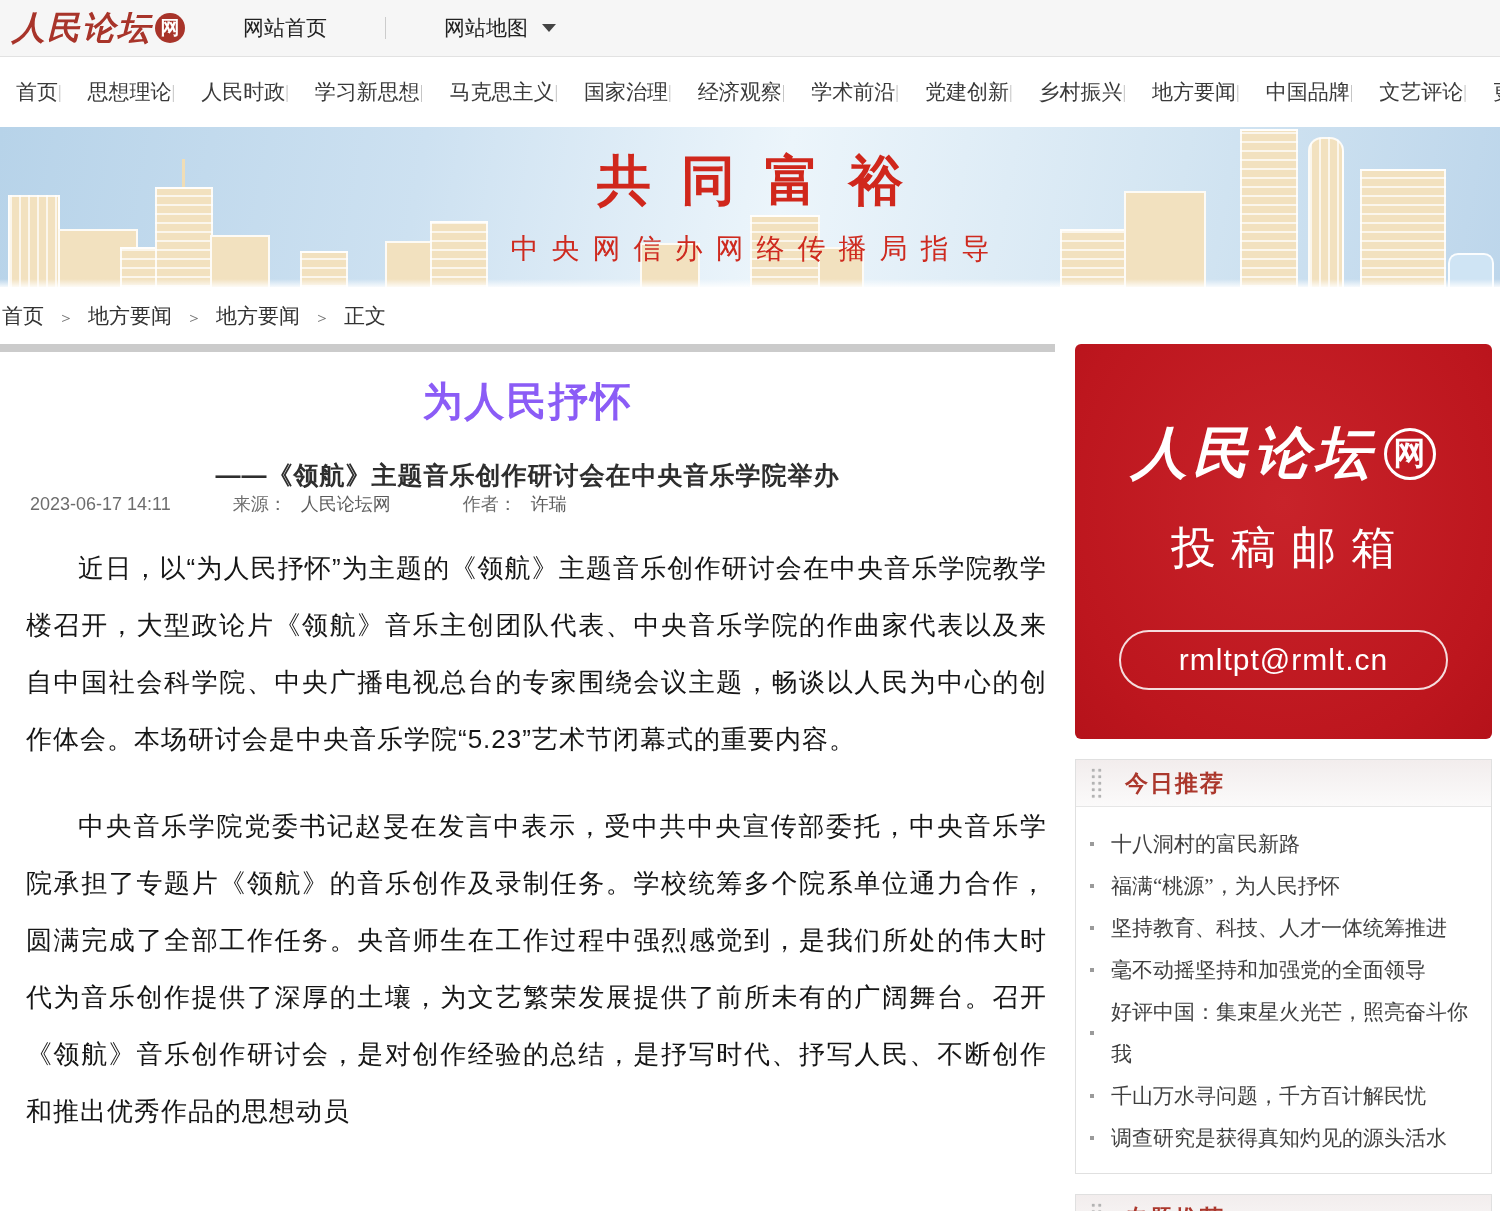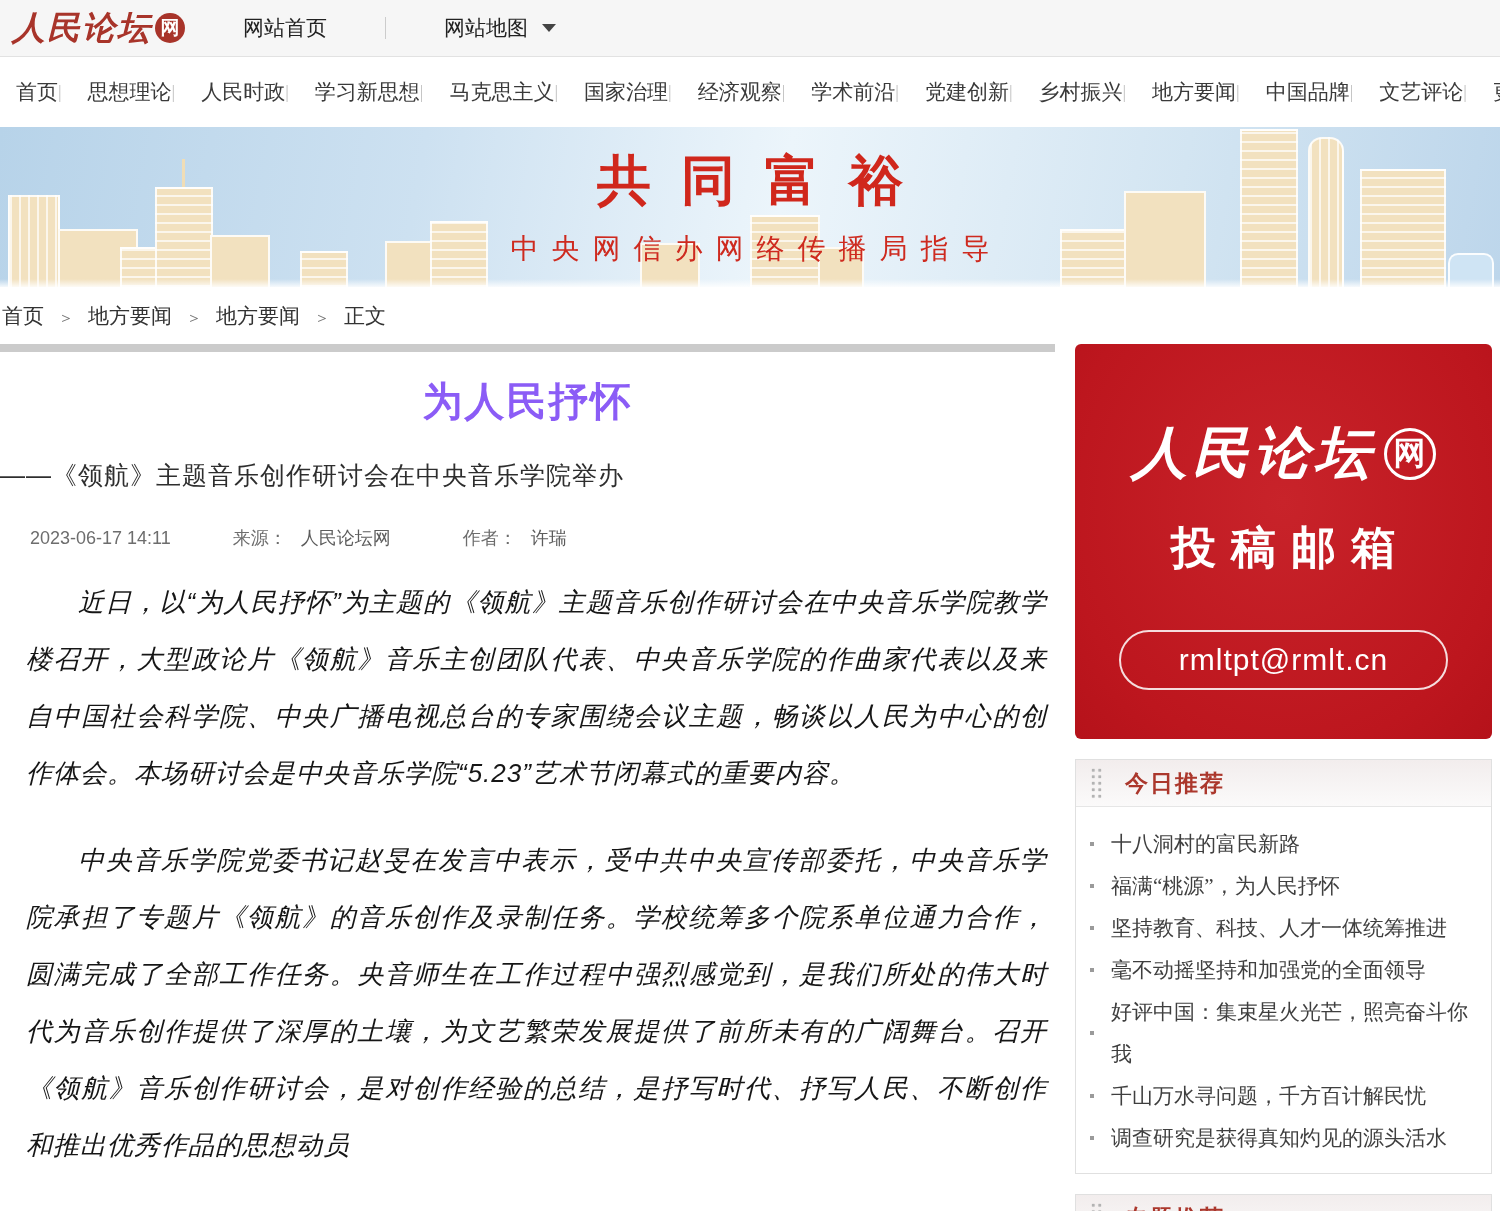--- a/index.html
+++ b/index.html
@@ -89,33 +89,33 @@
   
   .content-wrap { display:flex; padding-right:8px; }
   .main-col { width:1055px; flex:0 0 1055px; }
   .grey-bar { height:8px; background:#cbcbcb; }
 
   .article-title {
     text-align:center; font-size:40px; font-weight:bold; color:#8b5cf6;
     margin-top:22px; letter-spacing:2px;
   }
   .article-subtitle {
-    font-size:25px; font-weight:normal; color:#2e2e2e;
+    text-align:center; font-size:25px; font-weight:bold; color:#2e2e2e;
     margin-top:30px; letter-spacing:1px;
   }
   .article-meta {
-    display:flex; align-items:center; margin-top:34px; padding-left:30px;
+    display:flex; align-items:center; padding-left:30px;
     font-size:18px; color:#6d6d6d;
   }
   .meta-date { margin-right:62px; }
   .meta-label { margin-right:14px; }
   .meta-value { color:#5c5c5c; }
   .meta-group { display:flex; margin-right:72px; }
 
-  .article-body { margin-top:24px; padding:0 8px 0 26px;font-style:italic; }
+  .article-body { margin-top:24px; padding:0 8px 0 26px; }
   .para {
     font-size:26px; line-height:57px; color:#161616; margin:0 0 30px 0;
     text-indent:2em; text-align:justify; letter-spacing:1px;
   }
 
   
   .sidebar { flex:0 0 417px; width:417px; margin-left:20px; }
   .red-box {
     height:395px; border-radius:6px; color:#fff; text-align:center;
     background:radial-gradient(ellipse at 50% 40%, #c8232a 0%, #bd161e 75%, #b5121a 100%);
@@ -124,21 +124,21 @@
   .red-logo {
     display:flex; align-items:center; justify-content:center;
     font-family:"DejaVu Serif", serif; font-style:italic; font-weight:bold;
     font-size:56px; letter-spacing:5px;
   }
   .red-logo-badge {
     width:52px; height:52px; border:3px solid #fff; border-radius:50%;
     display:inline-flex; align-items:center; justify-content:center;
     font-size:32px; font-style:normal; margin-left:8px; letter-spacing:0;
   }
-  .red-title { font-size:45px; font-weight:bold; letter-spacing:15px; text-indent:15px; margin-top:26px; }
+  .red-title { font-size:45px; font-weight:normal; letter-spacing:15px; text-indent:15px; margin-top:26px; }
   .email-pill {
     display:inline-block; border:2px solid rgba(255,255,255,.85); border-radius:34px;
     padding:11px 58px; font-size:30px; margin-top:52px; letter-spacing:1px;
   }
 
   .side-box { border:1px solid #e0e0e0; margin-top:20px; background:#fff; }
   .side-box-header {
     height:47px; background:linear-gradient(#f2eded,#fbfafa);
     border-bottom:1px solid #e6e6e6; display:flex; align-items:center; padding-left:14px;
   }

